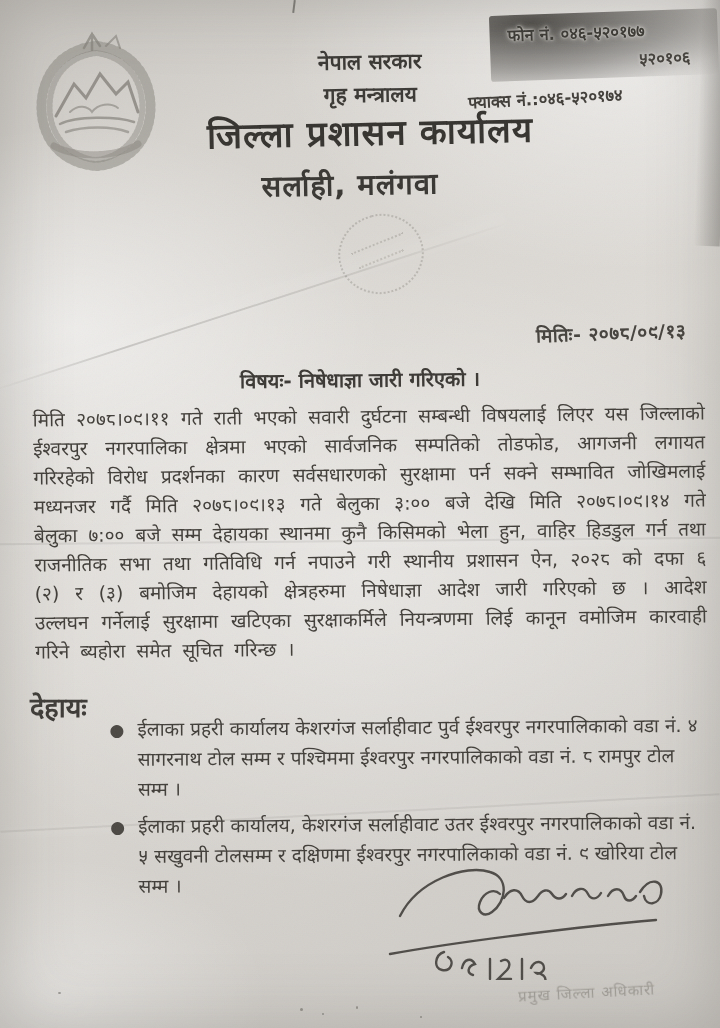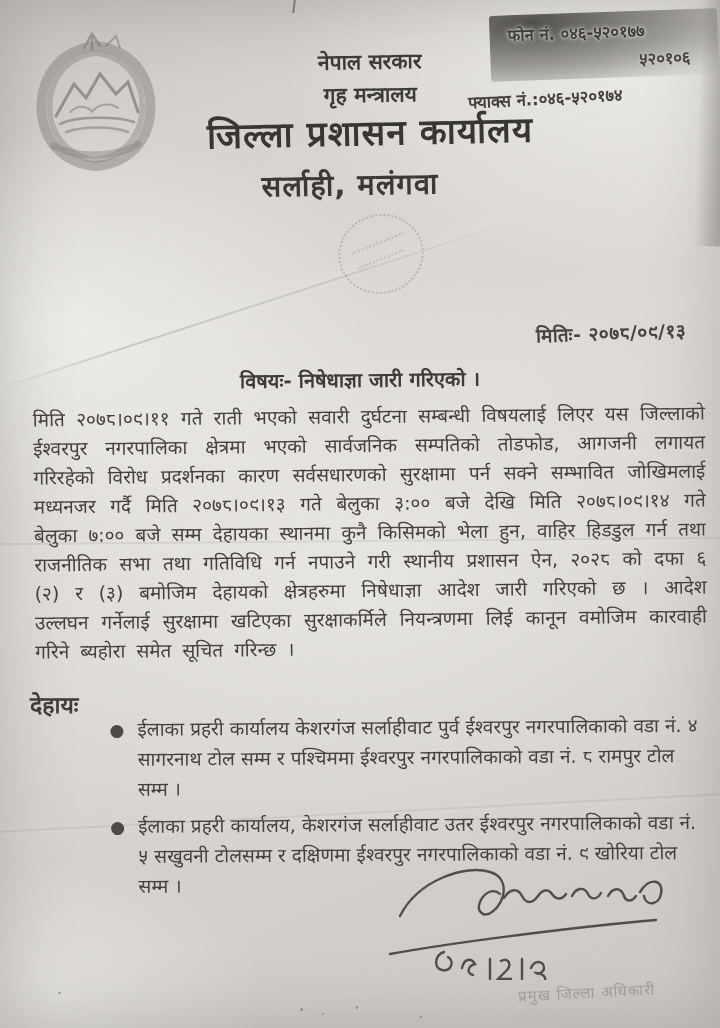--- a/index.html
+++ b/index.html
@@ -56,21 +56,21 @@
   .round-stamp em{position:absolute;left:16px;top:42px;width:48px;height:0;border-top:2px dotted rgba(112,109,101,0.3);display:block;transform:rotate(-8deg);}
   
   .date-line{position:absolute;right:34px;top:320px;font-size:19px;font-weight:bold;color:#45423d;
     transform:rotate(-2deg);letter-spacing:.5px;}
   .subject-line{position:absolute;left:0;top:366px;width:720px;text-align:center;
     font-size:20px;font-weight:bold;color:#3b3834;transform:rotate(-0.6deg);}
   
   .body-par{position:absolute;left:34px;top:402px;width:672px;margin:0;
     font-size:19px;line-height:29px;text-align:justify;word-spacing:5px;color:#403d38;
     font-weight:500;transform:rotate(-0.6deg);}
-  .list-label{position:absolute;left:30px;top:688px;font-size:23px;font-weight:bold;color:#3d3a36;}
+  .list-label{position:absolute;left:30px;top:688px;font-size:27px;font-weight:bold;color:#3d3a36;}
   .area-list{position:absolute;left:104px;top:712px;width:600px;margin:0;padding:0;list-style:none;
     font-size:19px;line-height:30px;color:#403d38;font-weight:500;transform:rotate(-0.4deg);}
   .area-list li{position:relative;padding-left:34px;margin-bottom:7px;}
   .area-list .bullet{position:absolute;left:6px;top:1px;font-size:17px;color:#4a4742;}
   
   .signature{position:absolute;left:388px;top:858px;width:292px;height:122px;}
   .stamp-text{position:absolute;left:518px;top:982px;font-size:15px;letter-spacing:1px;
     color:rgba(122,119,111,0.55);transform:rotate(-3deg);white-space:nowrap;filter:blur(0.4px);}
 </style>
 </head>

